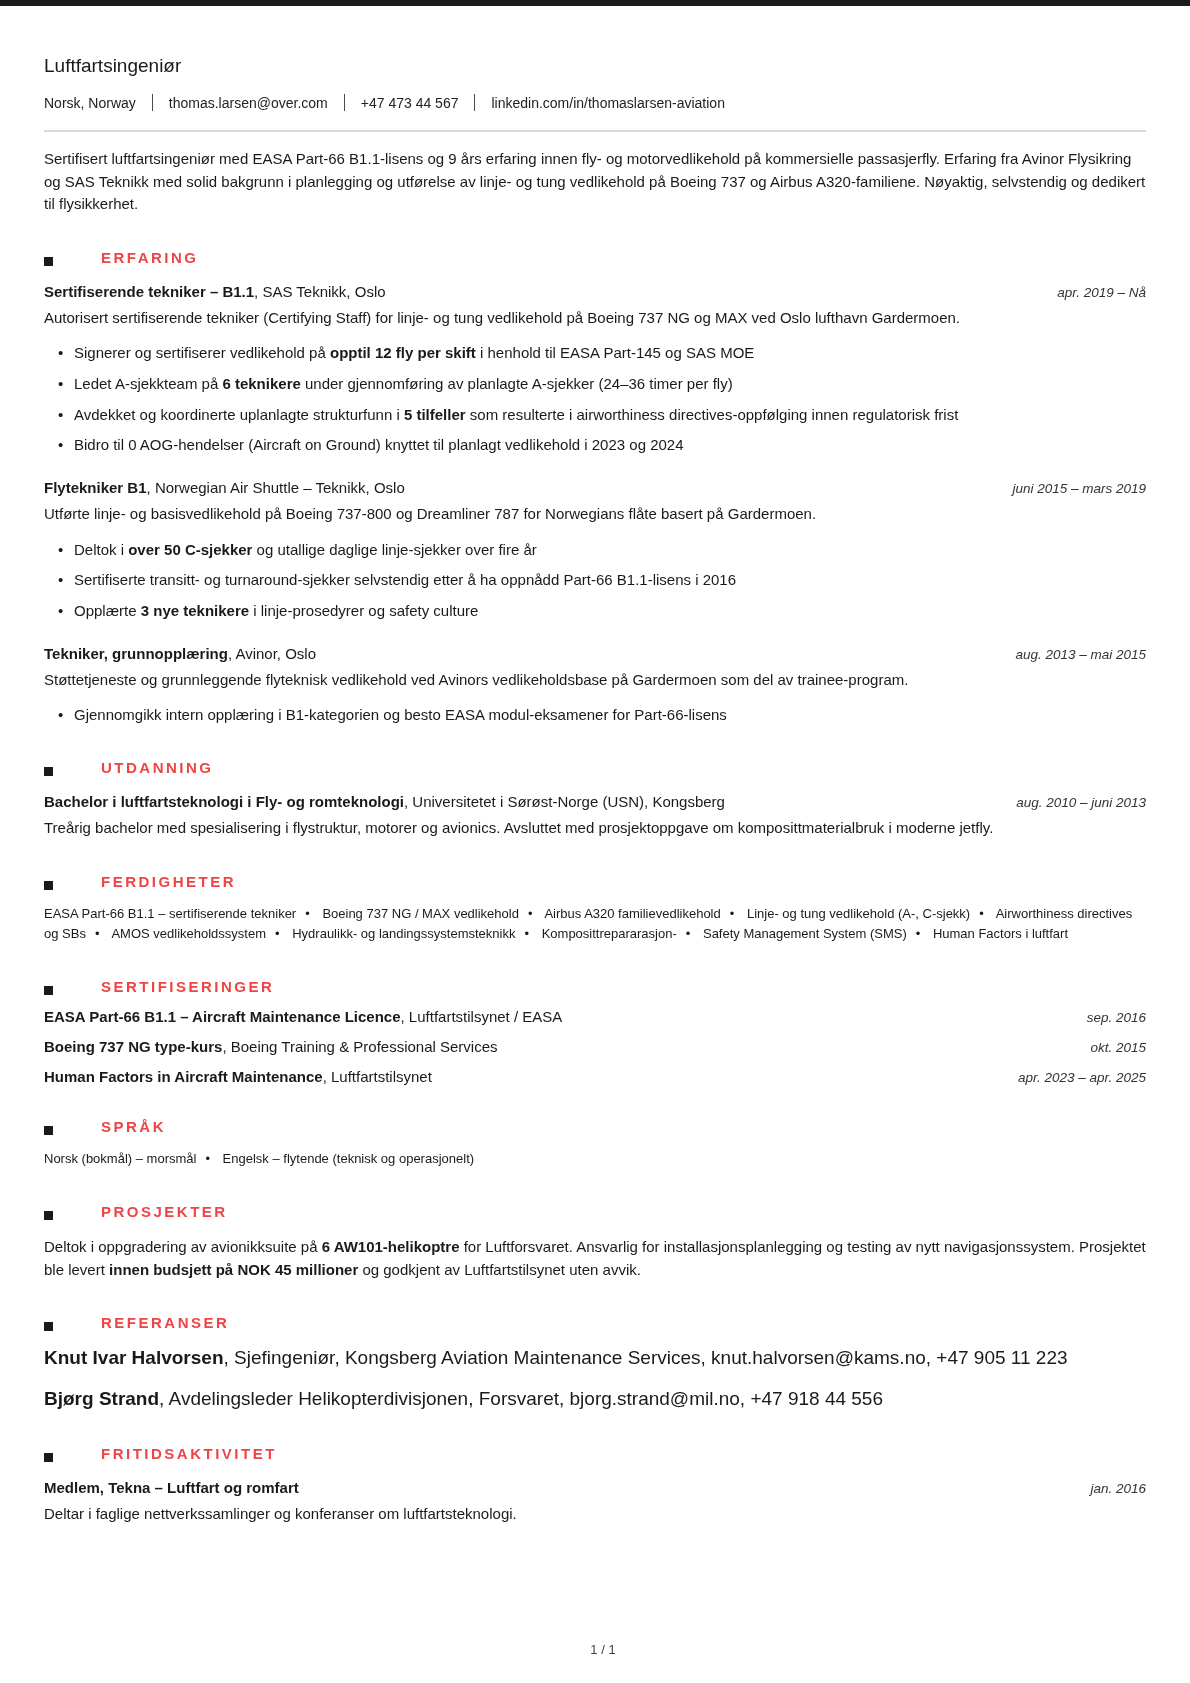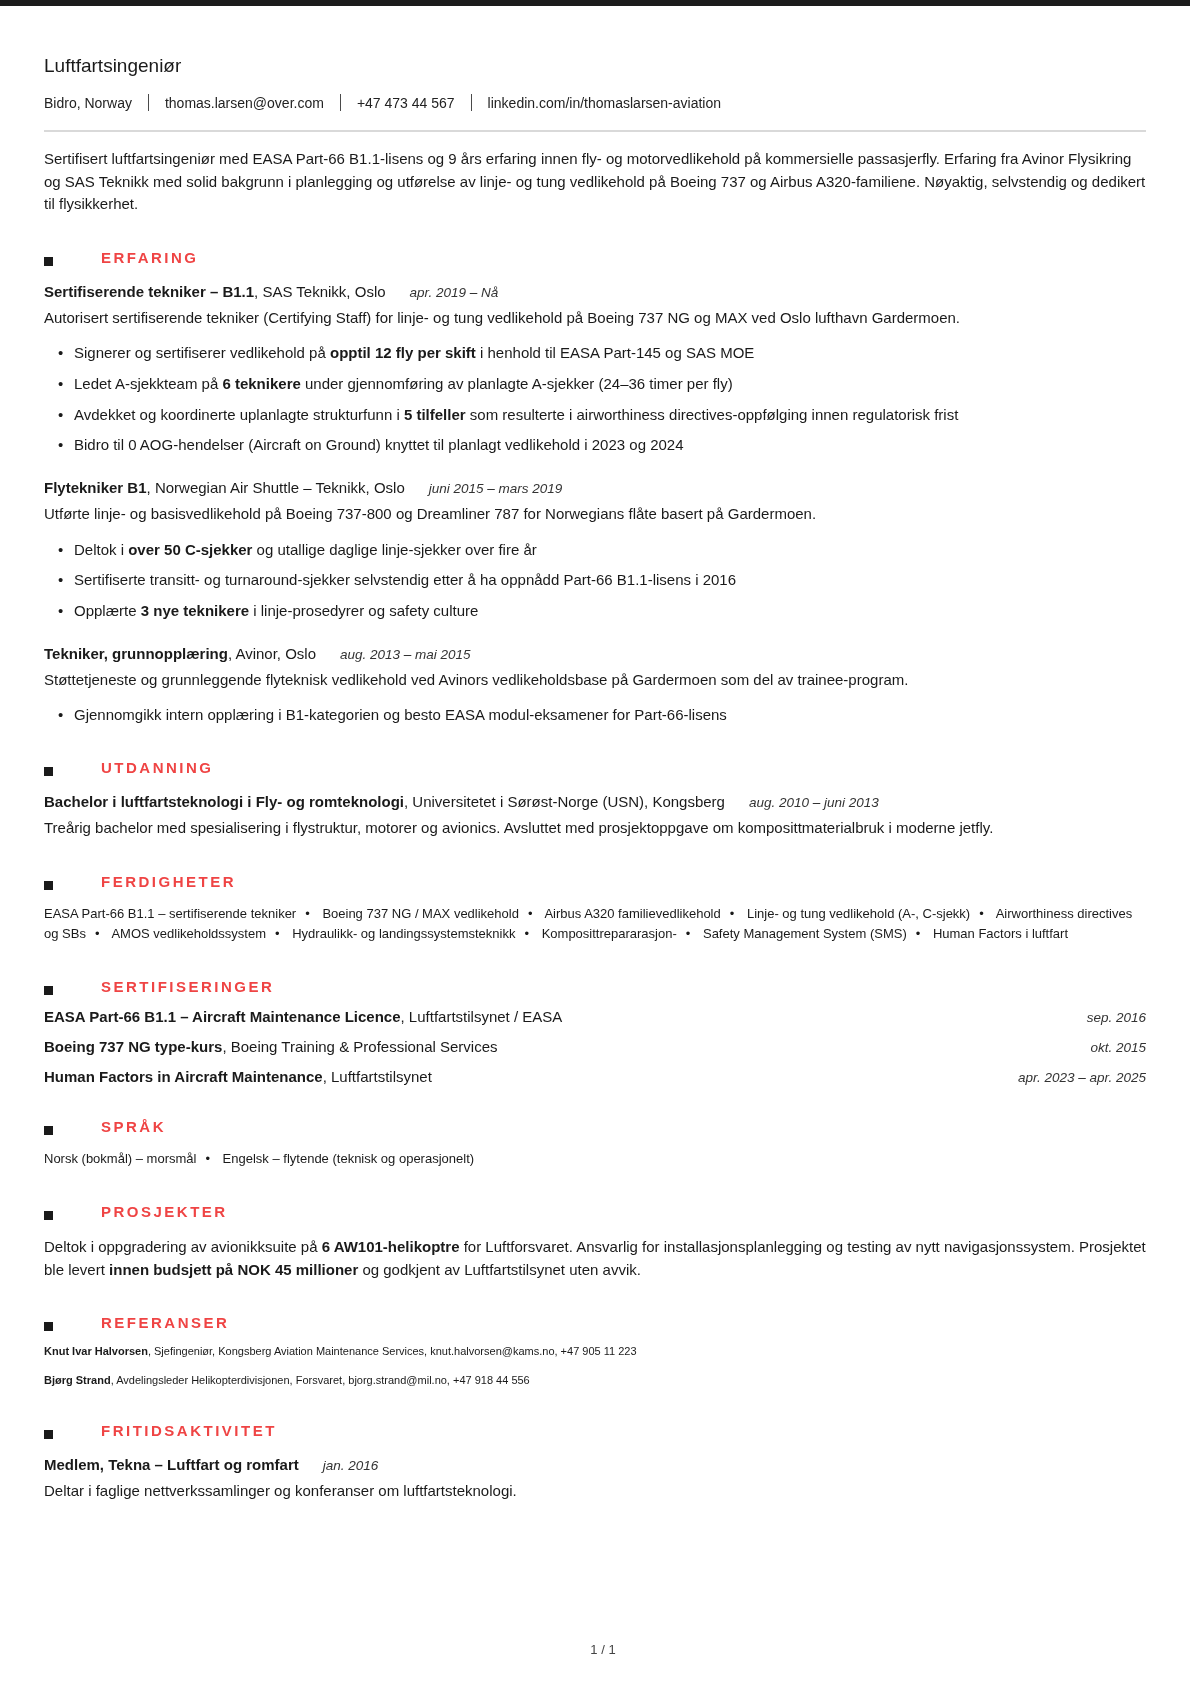--- a/index.html
+++ b/index.html
@@ -78,20 +78,21 @@
     height: 9px;
     background: #1a1a1a;
     margin-right: 11px;
     flex: 0 0 auto;
   }
 
   .entry { margin-top: 17px; }
   .entry + .entry { margin-top: 23px; }
   .entry-head {
     display: flex;
+    justify-content: space-between;
     align-items: baseline;
   }
   .entry-title { font-size: 15px; }
   .entry-title .b, .b { font-weight: 700; }
   .entry-date {
     font-size: 13.5px;
     font-style: italic;
     color: #333333;
     white-space: nowrap;
     margin-left: 24px;
@@ -138,21 +139,21 @@
   }
 
   .para {
     margin: 15px 0 0 0;
     font-size: 15px;
     line-height: 1.55;
   }
 
   .ref-row {
     margin: 13px 0 0 0;
-    font-size: 11px;
+    font-size: 19px;
     line-height: 1.45;
   }
 
   .footer {
     position: absolute;
     bottom: 26px;
     left: 8px;
     width: 100%;
     text-align: center;
     font-size: 13px;
@@ -163,21 +164,21 @@
 <body>
 
 <div class="page">
   <div class="topbar"></div>
   <div class="content">
 
     <div class="subtitle">Luftfartsingeniør</div>
     <div class="contact-row">
 
         <span class="contact-item">
-          <span>Bidro, Norway</span>
+          <span>Norsk, Norway</span>
           <span class="contact-sep"></span>
         </span>
 
         <span class="contact-item">
           <span>thomas.larsen@over.com</span>
           <span class="contact-sep"></span>
         </span>
 
         <span class="contact-item">
           <span>+47 473 44 567</span>

